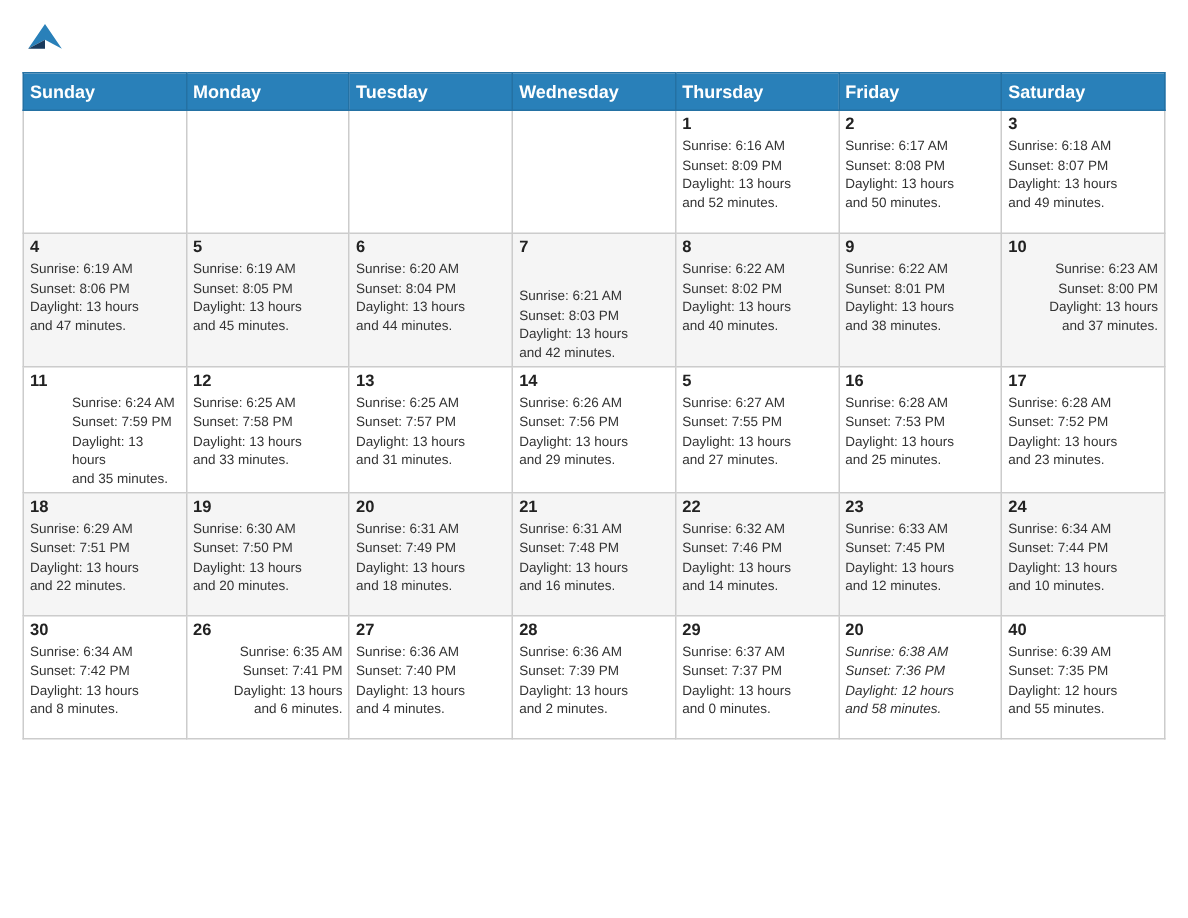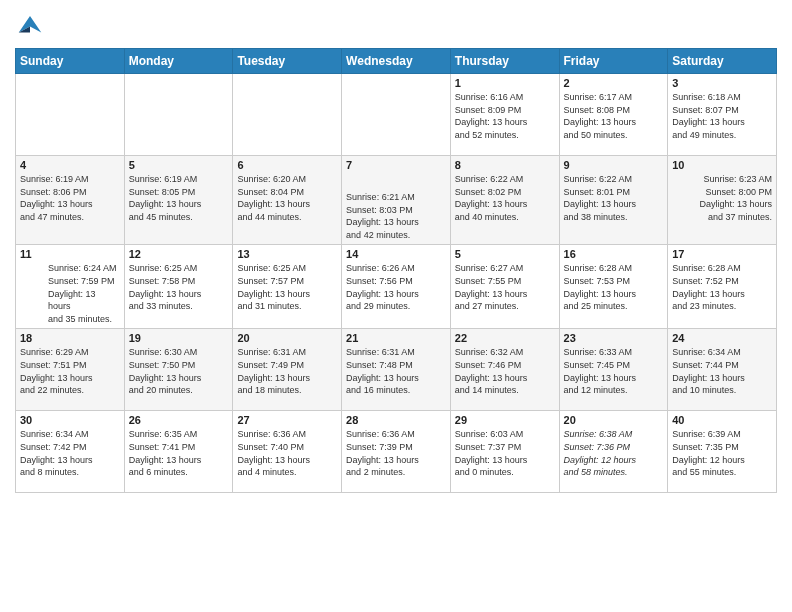--- a/index.html
+++ b/index.html
@@ -315,42 +315,42 @@
         <tr>
           <td>
             <span class="day-num">30</span>
             <div class="day-info" style="white-space: pre-line;">Sunrise: 6:34 AM
 Sunset: 7:42 PM
 Daylight: 13 hours
 and 8 minutes.</div>
           </td>
           <td>
             <span class="day-num">26</span>
-            <div class="day-info" style="white-space: pre-line;">Sunrise: 6:35 AM
+            <div class="day-info" style="white-space: pre-line; text-align: right;">Sunrise: 6:35 AM
 Sunset: 7:41 PM
 Daylight: 13 hours
 and 6 minutes.</div>
           </td>
           <td>
             <span class="day-num">27</span>
             <div class="day-info" style="white-space: pre-line;">Sunrise: 6:36 AM
 Sunset: 7:40 PM
 Daylight: 13 hours
 and 4 minutes.</div>
           </td>
           <td>
             <span class="day-num">28</span>
             <div class="day-info" style="white-space: pre-line;">Sunrise: 6:36 AM
 Sunset: 7:39 PM
 Daylight: 13 hours
 and 2 minutes.</div>
           </td>
           <td>
             <span class="day-num">29</span>
-            <div class="day-info" style="white-space: pre-line;">Sunrise: 6:03 AM
+            <div class="day-info" style="white-space: pre-line;">Sunrise: 6:37 AM
 Sunset: 7:37 PM
 Daylight: 13 hours
 and 0 minutes.</div>
           </td>
           <td>
             <span class="day-num">20</span>
             <div class="day-info" style="white-space: pre-line; font-style: italic;">Sunrise: 6:38 AM
 Sunset: 7:36 PM
 Daylight: 12 hours
 and 58 minutes.</div>

